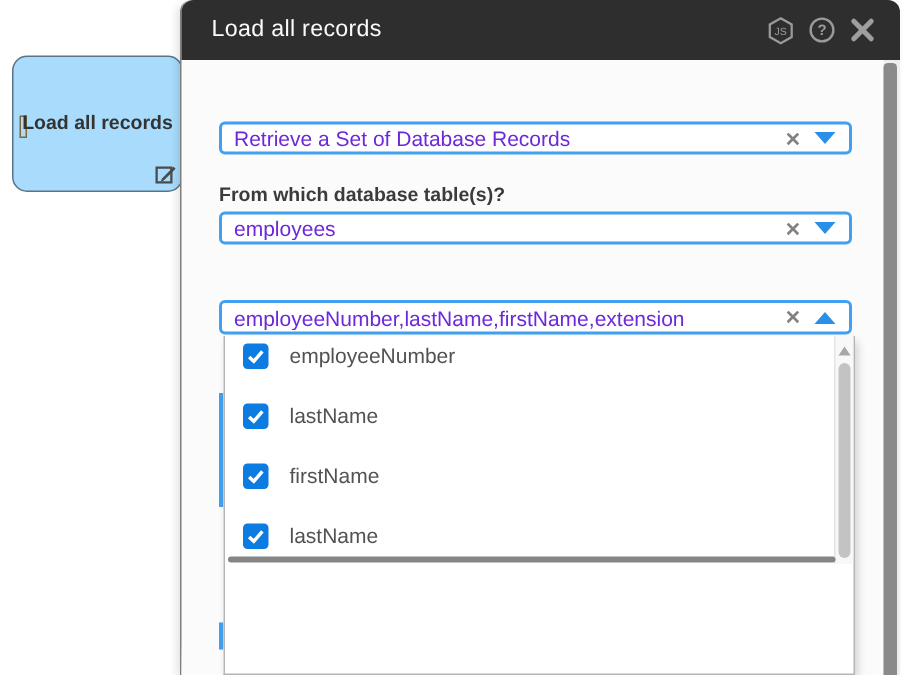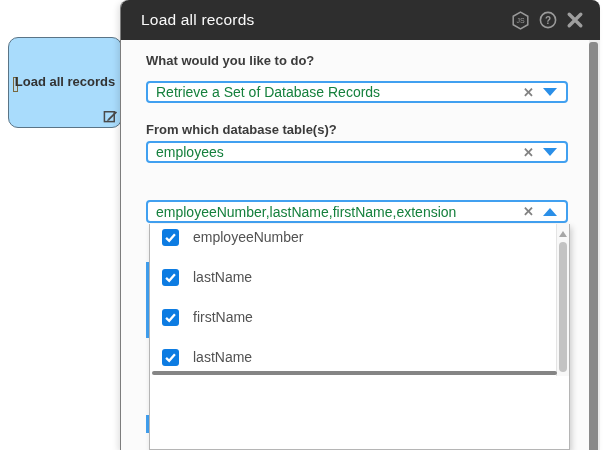--- a/index.html
+++ b/index.html
@@ -31,21 +31,21 @@
   .lbl { position:absolute; left:25px; font-size:13px; font-weight:bold;
          color:#3b3b3b; line-height:16px; white-space:nowrap; }
   .lbl1 { top:53px; } .lbl2 { top:122px; } .lbl3 { top:178px; }
 
   .field { position:absolute; left:25px; width:422px; background:#fff;
            border:2px solid #41a0f0; border-radius:4px;
            display:flex; align-items:center; overflow:hidden; }
   .f1 { top:81px;  height:22px; }
   .f2 { top:141px; height:22px; }
   .f3 { top:200px; height:23px; }
-  .field-value { flex:1; padding-left:8px; font-size:14px; color:#15803d;
+  .field-value { flex:1; padding-left:8px; font-size:14px; color:#6d28d9;
                  white-space:nowrap; overflow:hidden; }
   .clear-x { font-size:13px; font-weight:bold; color:#828282; padding:0 9px 0 6px;
              cursor:pointer; line-height:1; }
   .caret { width:0; height:0; margin-right:9px; cursor:pointer;
            border-left:7px solid transparent; border-right:7px solid transparent; }
   .caret-down { border-top:8px solid #2a8fe8; }
   .caret-up   { border-bottom:8px solid #2a8fe8; }
 
   
   .strip { position:absolute; left:25px; width:3px; background:#41a0f0; z-index:3; }
@@ -116,21 +116,20 @@
         <svg class="hicon" width="18" height="18" viewBox="0 0 18 18">
           <circle cx="9" cy="9" r="7.6" fill="none" stroke="#9a9a9a" stroke-width="1.6"></circle>
           <text x="9" y="12.6" text-anchor="middle" font-size="10" font-weight="bold" font-family="Liberation Sans, sans-serif" fill="#9a9a9a">?</text>
         </svg>
         <svg class="hicon" width="18" height="18" viewBox="0 0 18 18">
           <path d="M3.2 3.2 L14.8 14.8 M14.8 3.2 L3.2 14.8" stroke="#9e9e9e" stroke-width="3.4" stroke-linecap="round"></path>
         </svg>
       </div>
     </div>
 
-    <div class="lbl lbl1">What would you like to do?</div>
     <div class="field f1">
       <div class="field-value">Retrieve a Set of Database Records</div>
       <div class="clear-x">✕</div>
       <div class="caret caret-down"></div>
     </div>
 
     <div class="lbl lbl2">From which database table(s)?</div>
     <div class="field f2">
       <div class="field-value">employees</div>
       <div class="clear-x">✕</div>

